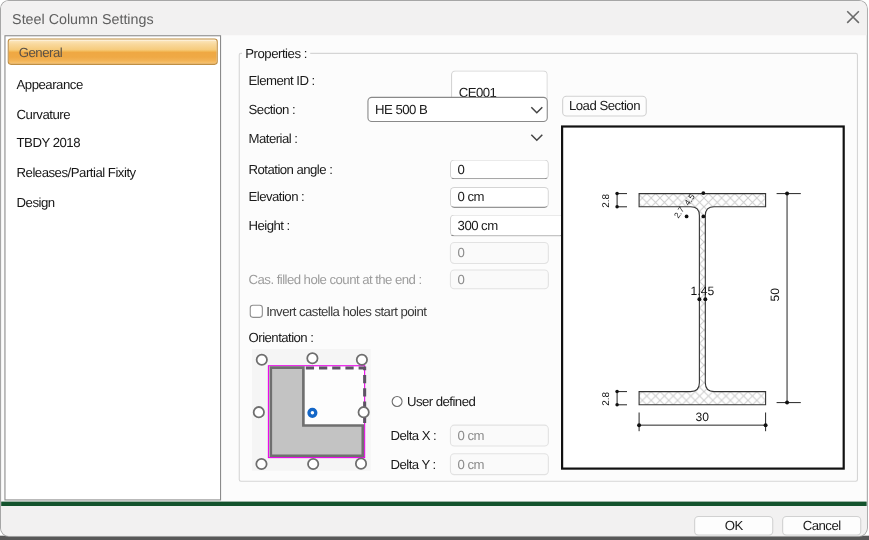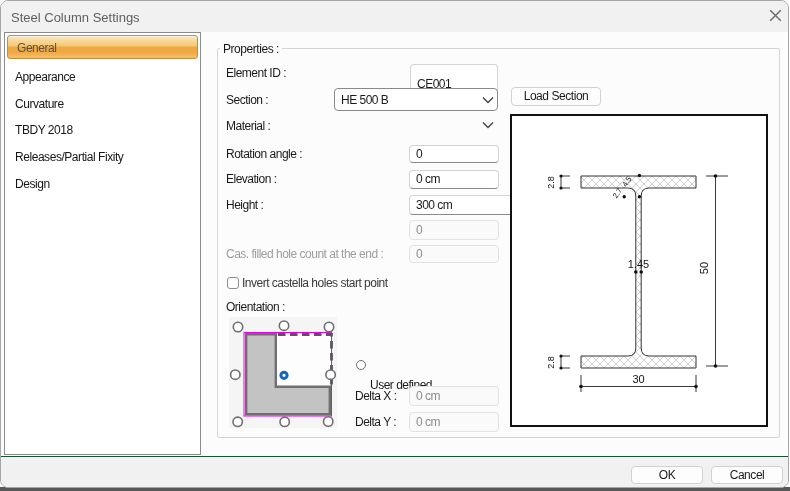--- a/index.html
+++ b/index.html
@@ -4,21 +4,21 @@
 <style>
   * { margin:0; padding:0; box-sizing:border-box; }
   html,body { width:790px; height:491px; overflow:hidden; }
   body { font-family:"Liberation Sans", sans-serif; font-size:12px; color:#1a1a1a; background:#ffffff; }
   .abs { position:absolute; }
   #shadowbar { position:absolute; left:0; top:487px; width:790px; height:4px; background:#585858; }
   #win { position:absolute; left:0px; top:0px; width:789px; height:488px;
          background:#fcfcfc; border:1px solid #a6a6a6; border-radius:8px; overflow:hidden; }
   #titlebar { position:absolute; left:0; top:0; width:100%; height:31px; background:#f2f1f1; }
   #titlebar .t { position:absolute; left:10px; top:8.5px; font-size:13px; color:#606060; }
-  #bottombar { position:absolute; left:0; top:455px; width:100%; height:33px; background:#f2f1f1; border-top:1px solid #14532d; }
+  #bottombar { position:absolute; left:0; top:455px; width:100%; height:33px; background:#f2f1f1; border-top:4px solid #14532d; }
   .btn { position:absolute; letter-spacing:-0.45px; background:#fdfdfd; border:1px solid #d1d1d1; border-radius:4px;
          text-align:center; color:#1b1b1b; }
   
   #list { position:absolute; left:3px; top:31px; width:197px; height:423px; background:#ffffff; border:1px solid #8b8b8b; }
   .litem { position:absolute; left:10px; font-size:12px; color:#161616; letter-spacing:-0.45px; }
   #sel { position:absolute; left:2px; top:2px; width:191px; height:24px; border:1px solid #c08f43; border-radius:3px;
          background:linear-gradient(to bottom,#fce9c4 0%, #f9d99e 18%, #f6cb7c 42%, #f2b754 49%, #efa843 52%, #efa945 72%, #f2b254 86%, #f6bf69 96%, #f1b055 100%); box-shadow:inset 0 1px 0 rgba(255,255,255,0.5); }
   
   #gbox { position:absolute; left:216px; top:47px; width:563px; height:390px; border:1px solid #d5d5d5; border-radius:2px; }
   #gboxlabel { position:absolute; left:219px; top:41px; background:#fcfcfc; padding:0 3px; font-size:12px; letter-spacing:-0.45px; }
@@ -103,27 +103,27 @@
       <circle cx="101.6" cy="57.7" r="4.7"></circle>
       <circle cx="8.7" cy="104.8" r="4.7"></circle>
       <circle cx="55.7" cy="104.8" r="4.7"></circle>
       <circle cx="99.2" cy="104.5" r="4.7"></circle>
     </g>
 
     <circle cx="55" cy="58.3" r="3.1" fill="none" stroke="#1366c7" stroke-width="3"></circle>
   </svg>
 
   <div class="abs" style="left:355px; top:359px; width:10px; height:10px; border:1px solid #6e6e6e; border-radius:50%; background:#fff;"></div>
-  <div class="flabel" style="left:369px; top:357px;margin-top:20px;">User defined</div>
+  <div class="flabel" style="left:369px; top:357px;">User defined</div>
   <div class="flabel" style="left:354px; top:388px;">Delta X :</div>
   <div class="tbox dis" style="left:408px; top:385px; width:90px; height:20px;">0 cm</div>
   <div class="flabel" style="left:354px; top:414px;">Delta Y :</div>
   <div class="tbox dis" style="left:408px; top:411px; width:90px; height:20px;">0 cm</div>
 
-  <div class="btn" style="left:510px; top:86px; width:90px; height:19px; line-height:17px;">Load Section</div>
+  <div class="btn" style="left:510px; top:86px; width:77px; height:19px; line-height:17px;">Load Section</div>
 
   <div class="abs" id="preview" style="left:509px; top:113px; width:258px; height:313px; background:#ffffff; border:2px solid #111;">
   <svg width="254" height="309" viewBox="0 0 254 309" style="position:absolute;left:0;top:0;">
     <defs>
       <pattern id="hatch" width="8" height="8" patternUnits="userSpaceOnUse">
         <path d="M0 0 L8 8 M8 0 L0 8" stroke="#cccccc" stroke-width="0.9" fill="none"></path>
       </pattern>
     </defs>
 
     <g>

